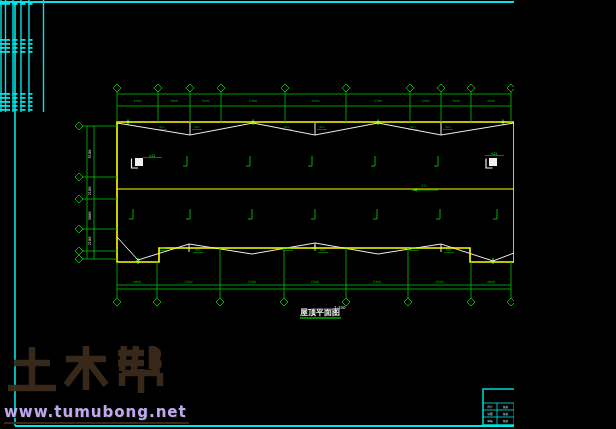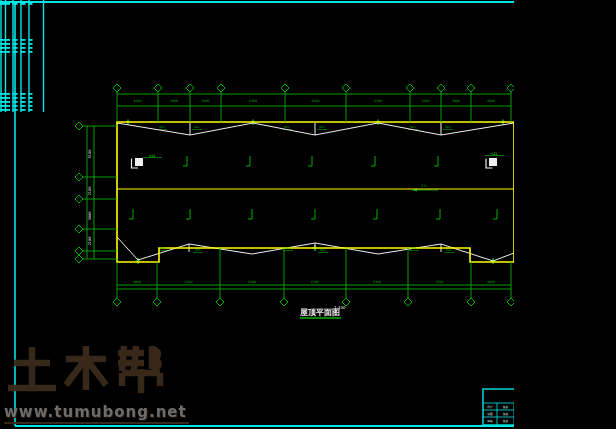--- a/index.html
+++ b/index.html
@@ -1,21 +1,21 @@
 <!DOCTYPE html>
 <html><head>
 <meta charset="utf-8">
 <style>
   html,body{margin:0;padding:0;background:#000;}
   .stage{position:relative;width:514px;height:429px;background:#000;overflow:hidden;
          font-family:"DejaVu Sans",sans-serif;}
   #cad{position:absolute;left:0;top:0;font-family:"DejaVu Sans",sans-serif;}
   .watermark{position:absolute;left:4px;top:340px;width:180px;opacity:.95;}
   .wm-url{font-family:"DejaVu Sans",sans-serif;font-weight:700;font-size:15px;
-          letter-spacing:1px;color:#737373;text-shadow:1px 1px 0 #2a1a0e;
+          letter-spacing:1px;color:#c4b5fd;text-shadow:1px 1px 0 #2a1a0e;
           border-bottom:2px solid #3A2B1C;display:inline-block;padding:0 2px 1px 0;}
   text{font-family:"DejaVu Sans",sans-serif;}
 </style>
 </head>
 <body>
 
 <div class="stage">
 
   <svg id="cad" width="616" height="429" viewBox="0 0 616 429">
       <line x1="589" y1="417" x2="612" y2="417" stroke="#00E6E6" stroke-width="0.8"></line>

